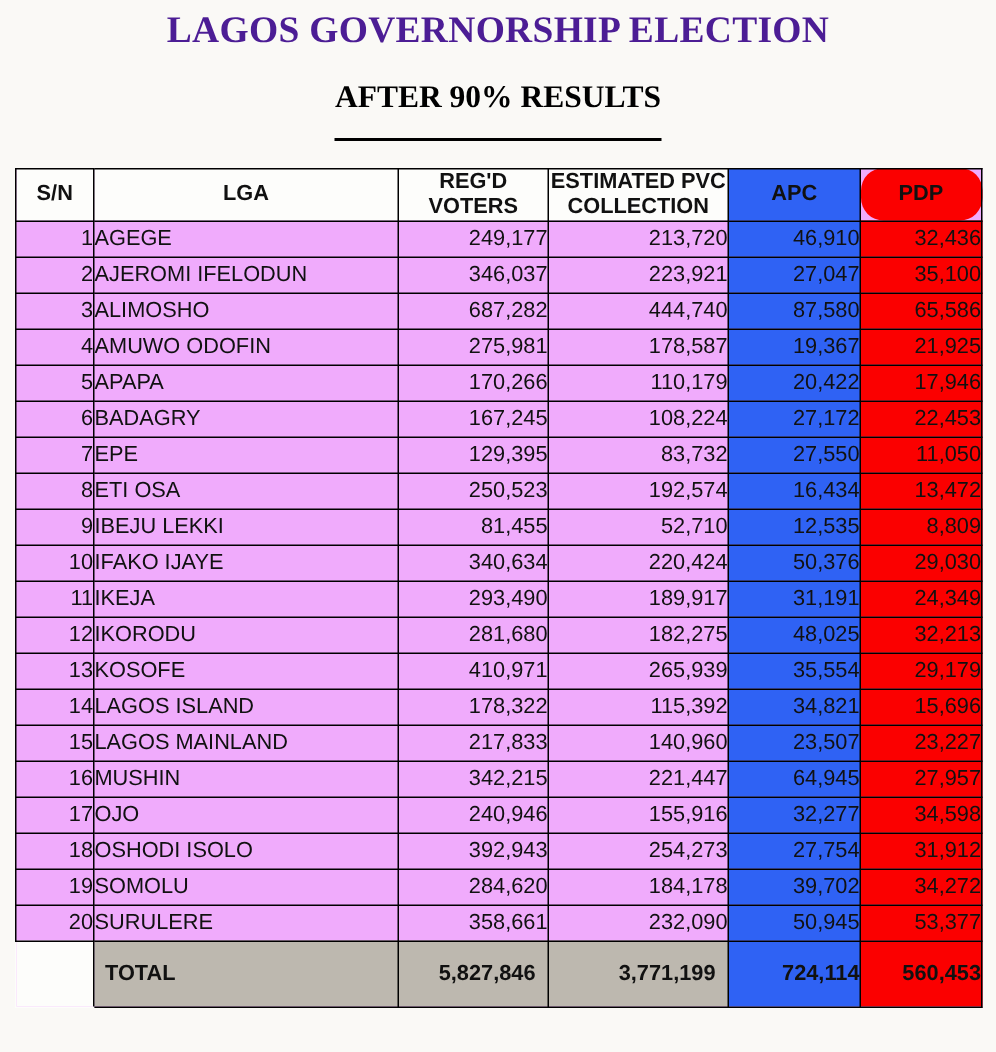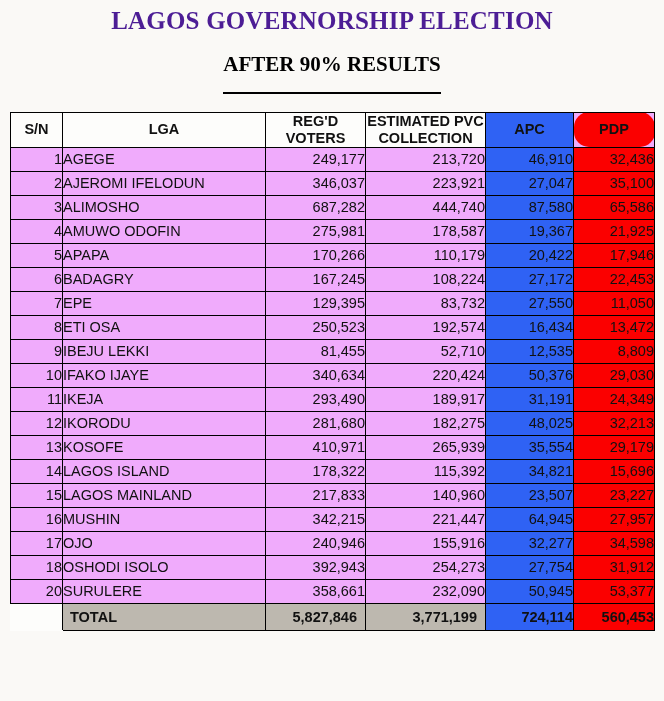--- a/index.html
+++ b/index.html
@@ -99,21 +99,21 @@
   }
   td.pdp {
     background: #fb0000;
     text-align: right;
     padding-right: 8px;
     color: #0a0a0a;
     margin-top: 32px;
   }
   tr.total-row td {
     font-weight: bold;
-    height: 27px;
+    height: 44px;
   }
   tr.total-row td.sn-blank {
     background: #fdfdfb;
     border-left: 1px solid #fdfdfb;
     border-bottom: 1px solid #fdfdfb;
     border-top: 1px solid #fdfdfb;
   }
   tr.total-row td.total-label {
     background: #bdb8af;
     text-align: left;
@@ -306,20 +306,28 @@
         </tr>
         <tr>
           <td class="sn">18</td>
           <td class="lga">OSHODI ISOLO</td>
           <td class="num">392,943</td>
           <td class="num">254,273</td>
           <td class="apc">27,754</td>
           <td class="pdp">31,912</td>
         </tr>
         <tr>
+          <td class="sn">19</td>
+          <td class="lga">SOMOLU</td>
+          <td class="num">284,620</td>
+          <td class="num">184,178</td>
+          <td class="apc">39,702</td>
+          <td class="pdp">34,272</td>
+        </tr>
+        <tr>
           <td class="sn">20</td>
           <td class="lga">SURULERE</td>
           <td class="num">358,661</td>
           <td class="num">232,090</td>
           <td class="apc">50,945</td>
           <td class="pdp">53,377</td>
         </tr>
       </tbody>
     <tfoot>
       <tr class="total-row">

